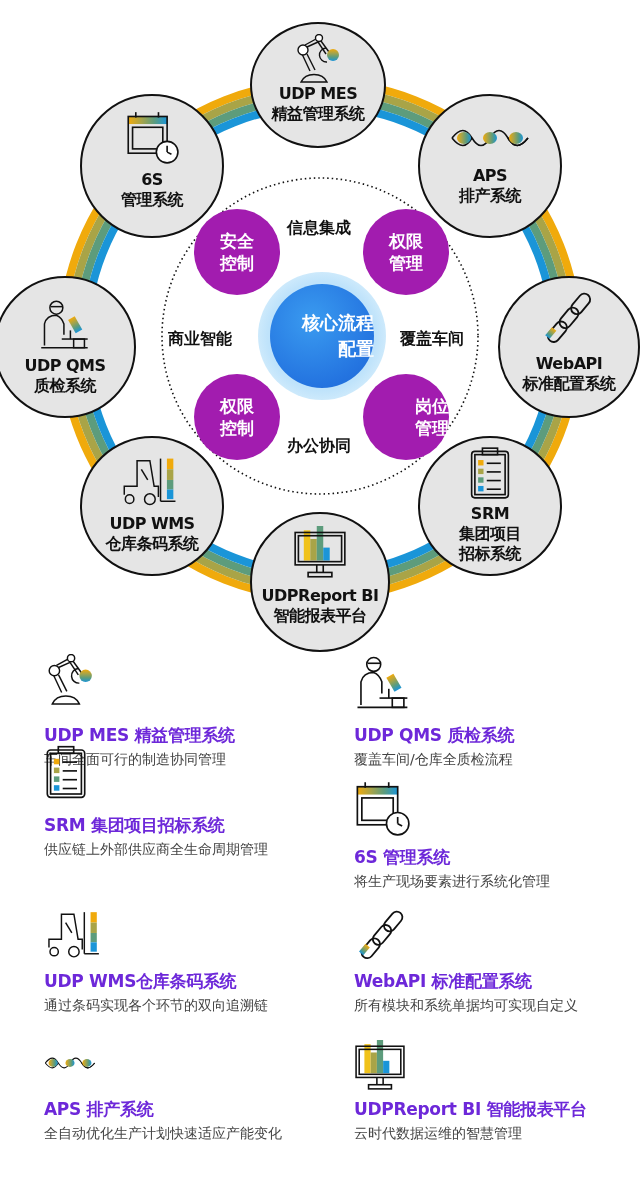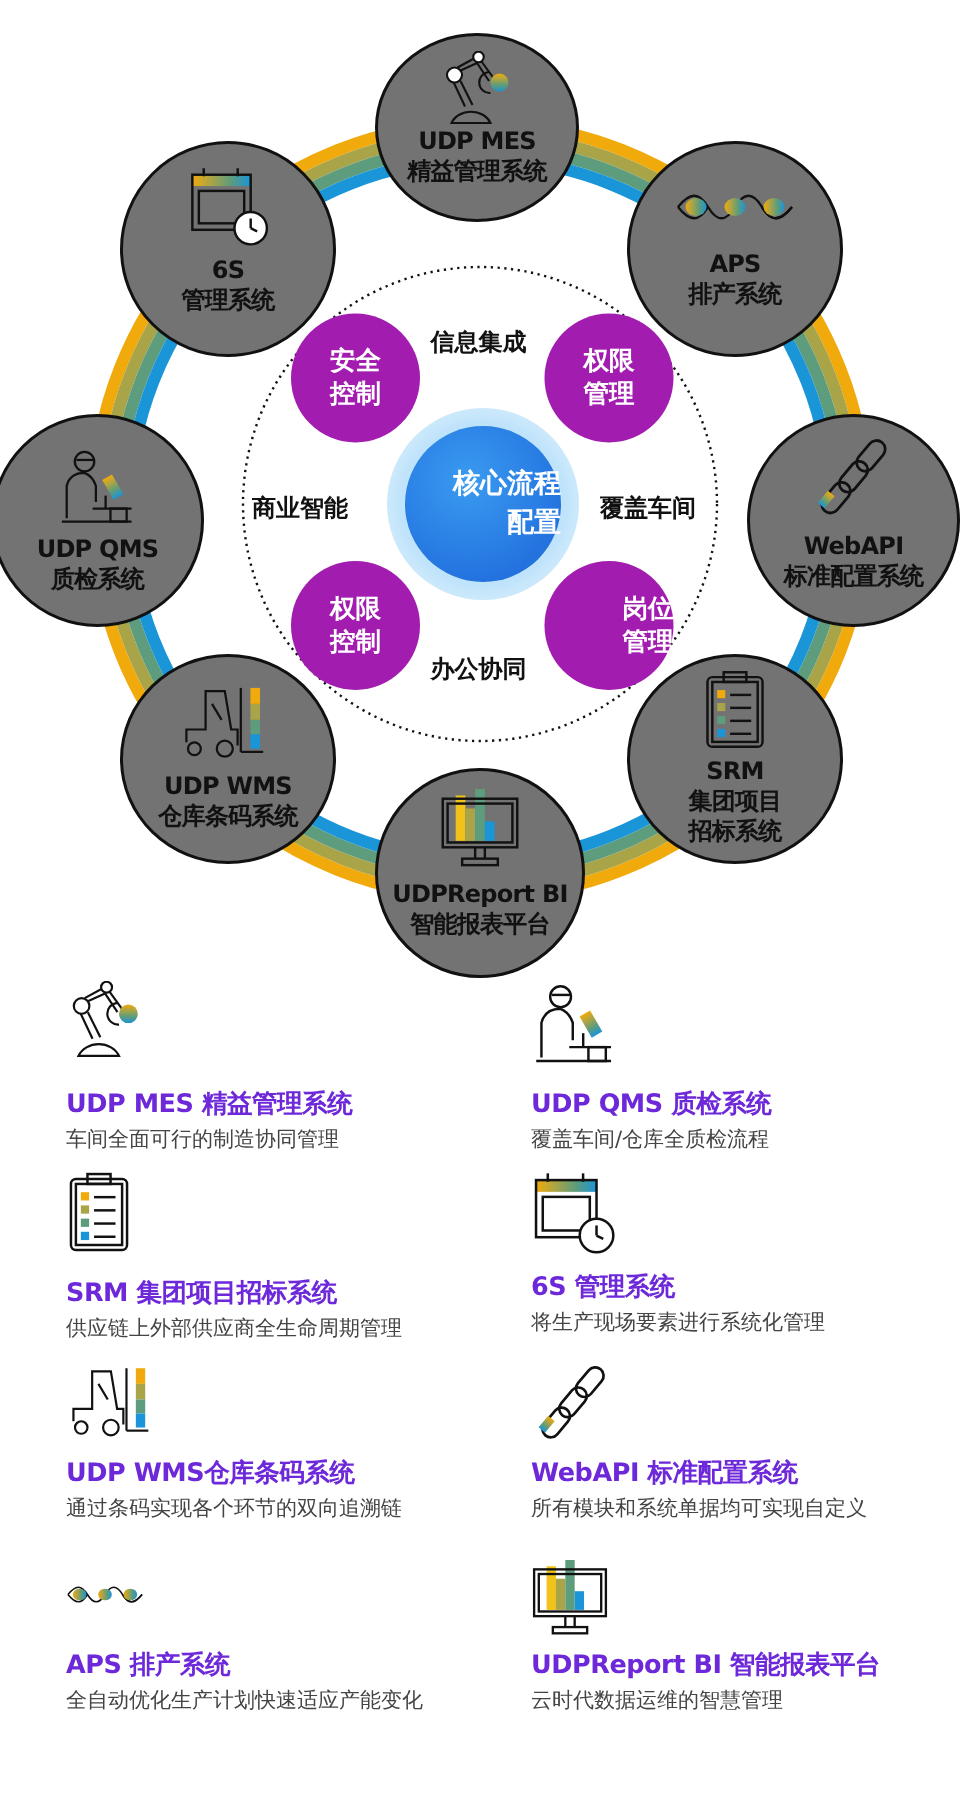--- a/index.html
+++ b/index.html
@@ -1,19 +1,19 @@
 <!DOCTYPE html>
 <html><head>
 <meta charset="utf-8">
 <style>
   *{box-sizing:border-box;margin:0;padding:0;}
   html,body{width:640px;height:1195px;background:#fff;overflow:hidden;}
   body{position:relative;font-family:"DejaVu Sans","Liberation Sans",sans-serif;color:#111;}
   .ring-svg{position:absolute;left:0;top:0;}
-  .node{position:absolute;border:2px solid #111;border-radius:50%;background:#737373;display:flex;flex-direction:column;align-items:center;justify-content:flex-start;text-align:center;}
+  .node{position:absolute;border:2px solid #111;border-radius:50%;background:#e5e5e5;display:flex;flex-direction:column;align-items:center;justify-content:flex-start;text-align:center;}
   .node .ico{display:block;}
   .node .t1{font-size:16px;font-weight:bold;line-height:20px;letter-spacing:-0.5px;}
   .node .t2{font-size:16px;font-weight:bold;line-height:20px;letter-spacing:-0.5px;}
   .bubble{position:absolute;border-radius:50%;background:#a21caf;color:#fff;display:flex;flex-direction:column;align-items:center;justify-content:center;font-weight:bold;font-size:17px;line-height:22px;}
   .core-glow{position:absolute;border-radius:50%;background:radial-gradient(circle,#bfe3fb 60%,#d9effc 80%,#eaf6fe 100%);}
   .core{position:absolute;border-radius:50%;background:radial-gradient(circle at 40% 35%,#3a9bf0 0%,#2474e0 70%,#1d66d4 100%);color:#fff;display:flex;flex-direction:column;align-items:flex-end;justify-content:center;font-weight:bold;font-size:18px;line-height:26px;}
   .label{position:absolute;font-size:16px;font-weight:bold;color:#111;white-space:nowrap;}
   .item{position:absolute;width:300px;}
   .item .ititle{font-size:17px;font-weight:bold;color:#6d28d9;white-space:nowrap;letter-spacing:-0.3px;}
   .item .idesc{font-size:14px;color:#444;margin-top:4px;white-space:nowrap;}
@@ -247,21 +247,21 @@
   <div class="idesc">车间全面可行的制造协同管理</div>
 </div>
 <div class="item" style="left:354px;top:654px;">
   <div class="iicon"><svg width="58" height="58">
         <use href="#i-scientist"></use>
       </svg></div>
   <div class="ititle">UDP QMS 质检系统</div>
   <div class="idesc">覆盖车间/仓库全质检流程</div>
 </div>
 
-<div class="item" style="left:44px;top:780px;">
+<div class="item" style="left:44px;top:744px;">
   <div class="iicon" style="height:70px;"><svg width="44" height="56">
         <use href="#i-clipboard"></use>
       </svg></div>
   <div class="ititle">SRM 集团项目招标系统</div>
   <div class="idesc">供应链上外部供应商全生命周期管理</div>
 </div>
 <div class="item" style="left:354px;top:780px;">
   <div class="iicon" style="height:66px;"><svg width="56" height="56">
         <use href="#i-calendar"></use>
       </svg></div>

